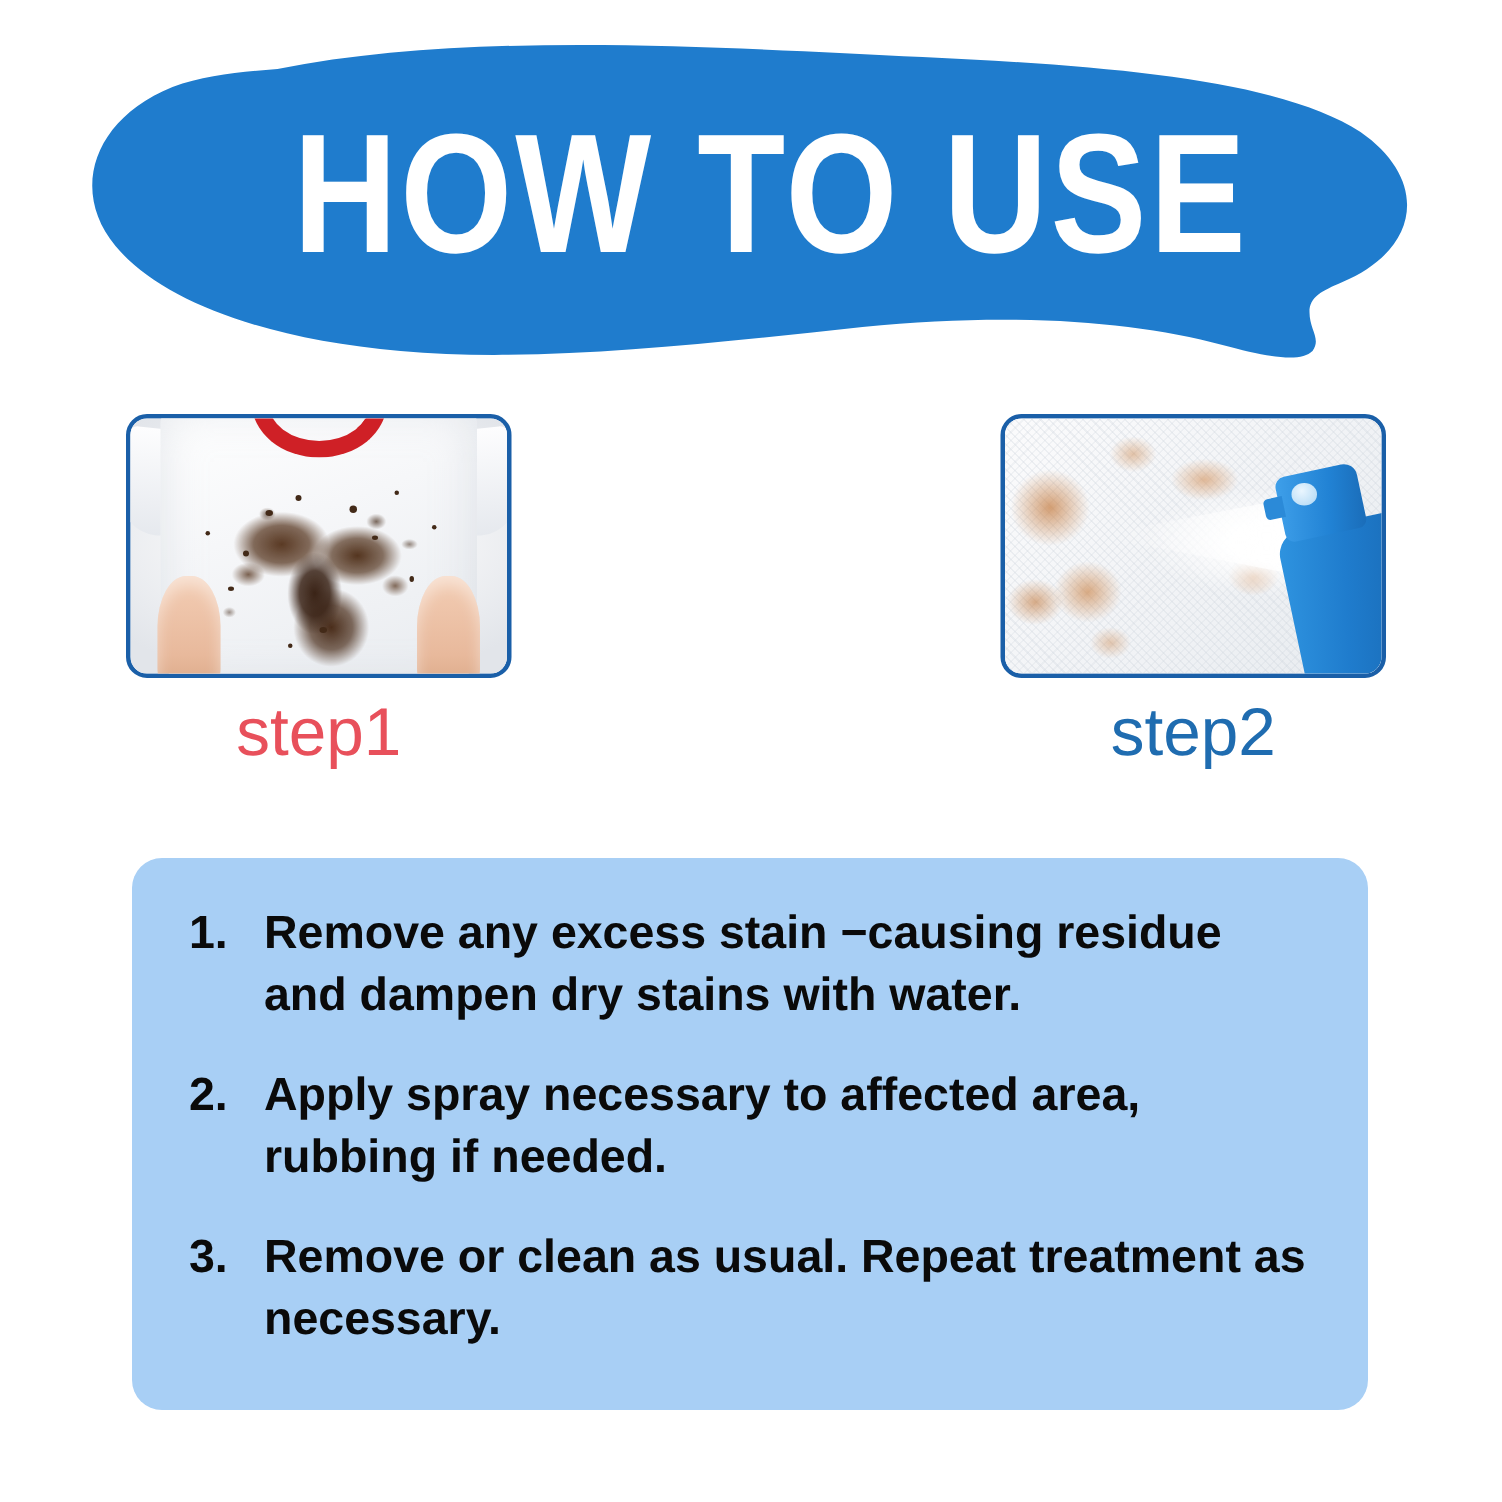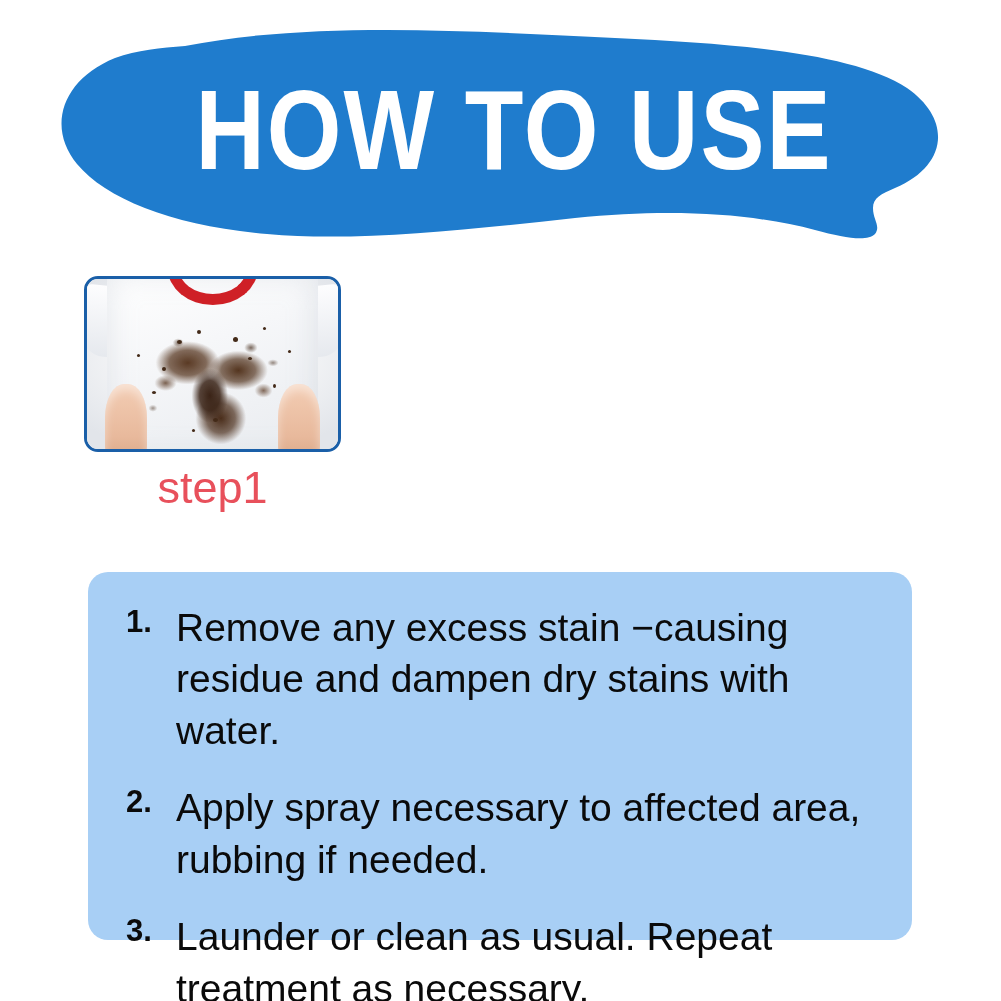--- a/index.html
+++ b/index.html
@@ -318,22 +318,22 @@
     flex: 0 0 50px;
     color: #0a0a0a;
     font-family: "Liberation Sans", sans-serif;
     font-size: 31px;
     font-weight: bold;
     line-height: 1.32;
   }
   .instruction-text {
     color: #0a0a0a;
     font-family: "Liberation Sans", sans-serif;
-    font-size: 39px;
-    font-weight: normal;
+    font-size: 31px;
+    font-weight: bold;
     line-height: 1.32;
     max-width: 700px;
   }
 </style>
 </head>
 <body>
 
 <div id="header-banner">
   <svg id="header-blob-svg" viewBox="0 0 900 232" preserveAspectRatio="none">
     <path d="M 130,18
@@ -375,34 +375,49 @@
         <div class="ph1-speck" style="left:42%;top:88%;width:3px;height:3px;"></div>
         <div class="ph1-speck" style="left:80%;top:42%;width:3px;height:3px;"></div>
         <div class="ph1-speck" style="left:20%;top:44%;width:3px;height:3px;"></div>
         <div class="ph1-handL"></div>
         <div class="ph1-handR"></div>
       </div>
     </div>
     <div class="step-label s1">step1</div>
   </div>
 
+  <div class="step-item">
+    <div class="step-frame">
+      <div class="step-photo">
+        <div class="ph2-bg"></div>
+        <div class="ph2-stains"></div>
+        <div class="ph2-cone"></div>
+        <div class="ph2-mist"></div>
+        <div class="ph2-bottle-body"></div>
+        <div class="ph2-bottle-head"></div>
+        <div class="ph2-nozzle"></div>
+        <div class="ph2-dot"></div>
+      </div>
+    </div>
+    <div class="step-label s2">step2</div>
+  </div>
 
 
 </div>
 
 <div id="instructions-panel">
 
   <div class="instruction-item">
     <div class="instruction-num">1.</div>
     <div class="instruction-text">Remove any excess stain −causing residue and dampen dry stains with water.</div>
   </div>
 
   <div class="instruction-item">
     <div class="instruction-num">2.</div>
     <div class="instruction-text">Apply spray necessary to affected area, rubbing if needed.</div>
   </div>
 
   <div class="instruction-item">
     <div class="instruction-num">3.</div>
-    <div class="instruction-text">Launder or clean as usual. Repeat treatment as necessary.</div>
+    <div class="instruction-text">Remove or clean as usual. Repeat treatment as necessary.</div>
   </div>
 
 </div>
 
 </body></html>

